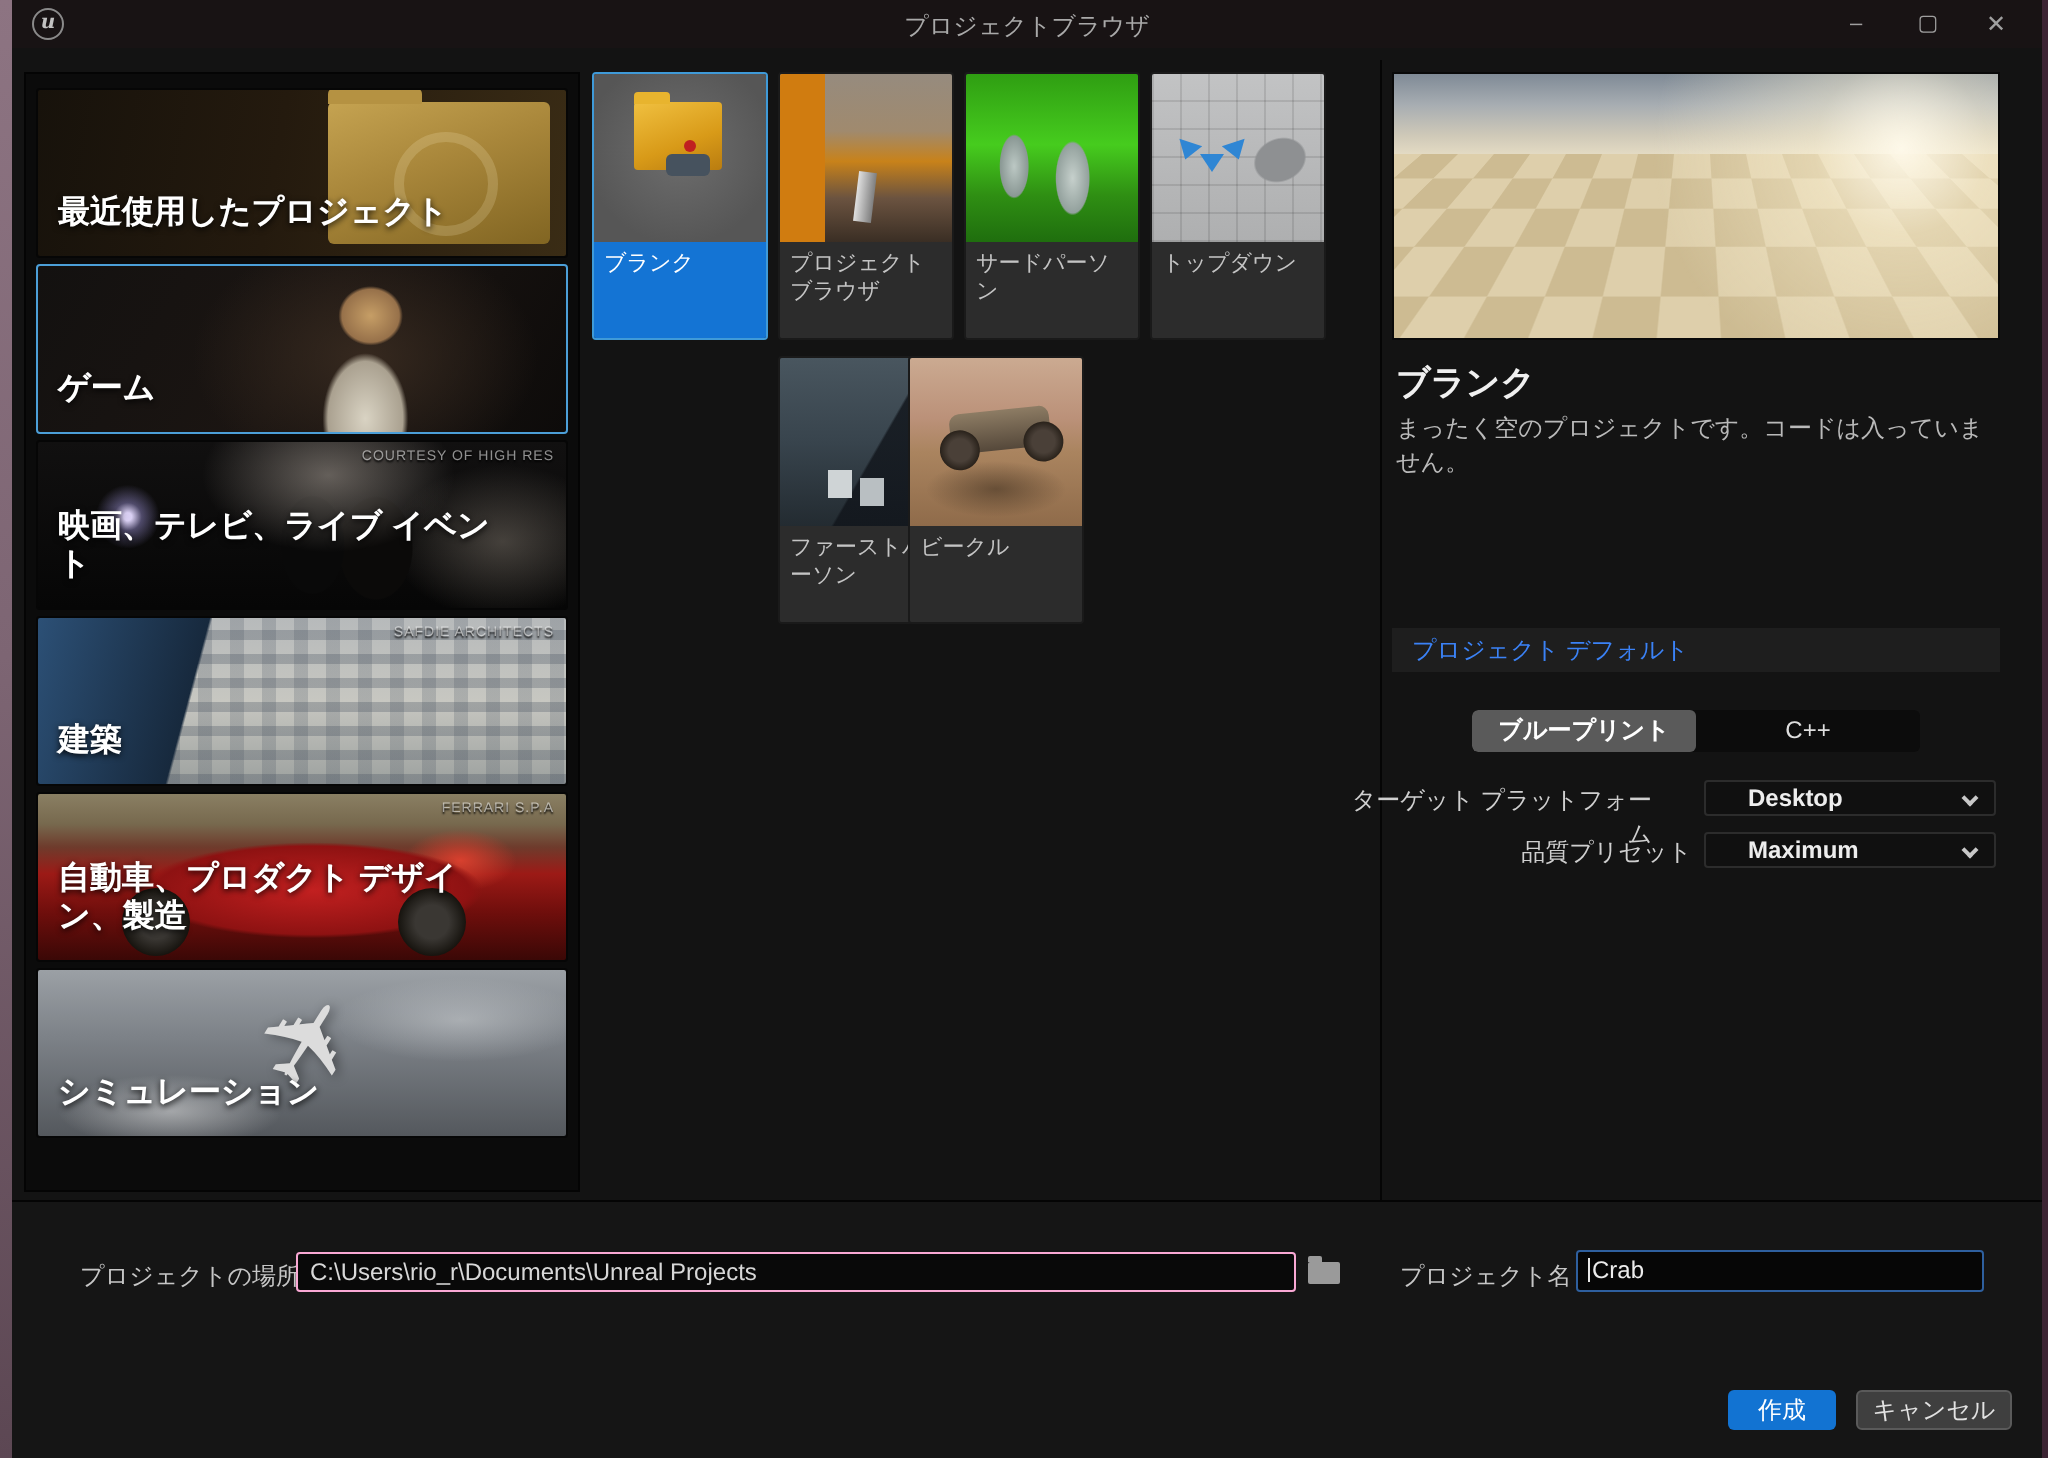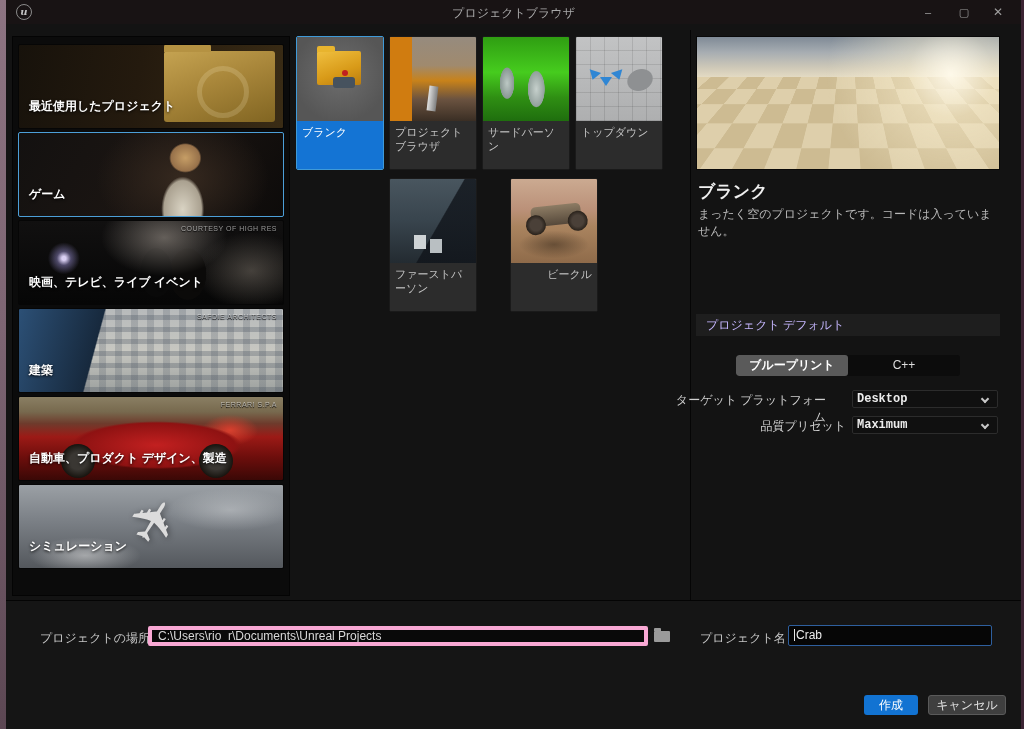--- a/index.html
+++ b/index.html
@@ -21,21 +21,21 @@
     line-height:18px; text-align:center; }
   .btn-min { right:82px; } .btn-max { right:46px; } .btn-close { right:12px; font-size:12px; }
 
   
   .left-panel { position:absolute; left:12px; top:36px; width:278px; height:560px;
     background:#0b0b0b; border:1px solid #040404; }
   .cat-tile { position:absolute; left:18px; width:266px; height:85px; border-radius:2px;
     overflow:hidden; border:1px solid #060606; }
   .cat-tile.selected { border:1px solid #4c9fd8; }
   .cat-label { position:absolute; left:10px; bottom:12px; right:26px; color:#fff; font-weight:bold;
-    font-size:12px; line-height:19px; text-shadow:0 1px 3px rgba(0,0,0,.95); }
+    font-size:16px; line-height:19px; text-shadow:0 1px 3px rgba(0,0,0,.95); }
   .cat-credit { position:absolute; top:4px; right:6px; font-size:7px; letter-spacing:.5px;
     color:rgba(255,255,255,.55); text-shadow:0 1px 1px #000; }
 
   .cat-0 { background:linear-gradient(100deg,#17120b 0%,#241a0e 45%,#3a2c15 100%); }
   .gold-folder { position:absolute; left:55%; top:7%; width:42%; height:86%; border-radius:3px;
     background:linear-gradient(160deg,#c5a351 0%,#a8863a 45%,#816522 100%); }
   .gold-folder::before { content:""; position:absolute; top:-7px; left:0; width:42%; height:8px;
     background:#b59242; border-radius:3px 3px 0 0; }
   .gold-ring { position:absolute; left:30%; top:22%; width:52px; height:52px; border-radius:50%;
     border:5px solid rgba(255,244,205,.18); }
@@ -135,41 +135,41 @@
   .pv-sky { position:absolute; left:0; right:0; top:0; height:44px;
     background:linear-gradient(180deg,#7f8a96 0%,#a7adb2 35%,#cfc9b8 70%,#ece2c8 100%); }
   .pv-floor { position:absolute; left:-130px; right:-130px; top:40px; height:240px;
     background:repeating-conic-gradient(#decfab 0% 25%, #cdbb92 25% 50%);
     background-size:36px 36px; transform:perspective(150px) rotateX(52deg); transform-origin:50% 0; }
   .pv-sun { position:absolute; inset:0;
     background:radial-gradient(circle at 84% 28%, rgba(255,250,235,.95) 0%, rgba(255,245,215,.45) 16%, rgba(0,0,0,0) 46%); }
   .detail-title { position:absolute; left:698px; top:180px; font-size:17px; font-weight:bold; color:#f0f0f0; }
   .detail-desc { position:absolute; left:698px; top:206px; width:300px; font-size:12px; color:#b9b9b9; }
   .defaults-header { position:absolute; left:696px; top:314px; width:304px; height:22px;
-    background:#1e1e1e; color:#c4b5fd; font-size:12px; line-height:22px; padding-left:10px; }
+    background:#1e1e1e; color:#3b82f6; font-size:12px; line-height:22px; padding-left:10px; }
   .toggle { position:absolute; left:736px; top:355px; width:224px; height:21px; border-radius:3px;
     overflow:hidden; display:flex; background:#0c0c0c; }
   .toggle-seg { flex:1; text-align:center; font-size:12px; line-height:21px; color:#dedede; }
   .toggle-seg.on { background:#5a5a5a; color:#fff; font-weight:bold; border-radius:3px; }
   .setting-label { position:absolute; width:160px; text-align:right; font-size:12px; color:#cfcfcf; }
   .sl-1 { left:666px; top:392px; } .sl-2 { left:686px; top:418px; }
   .select-box { position:absolute; left:852px; width:146px; height:18px; background:#101010;
     border:1px solid #2c2c2c; border-radius:2px; color:#ededed; font-size:12px; font-weight:bold;
-    line-height:16px; padding-left:4px;font-family:Liberation Mono, monospace; }
+    line-height:16px; padding-left:21px; }
   .sb-1 { top:390px; } .sb-2 { top:416px; }
   .chev { position:absolute; right:9px; top:5px; width:6px; height:6px;
     border-right:2px solid #c8c8c8; border-bottom:2px solid #c8c8c8; transform:rotate(45deg); }
 
   
   .h-divider { position:absolute; left:6px; right:3px; top:600px; height:1px; background:#040404; }
   .footer-bg { position:absolute; left:6px; right:3px; top:601px; bottom:0; background:#151515; }
   .foot-label { position:absolute; font-size:12px; color:#c6c6c6; }
   .loc-label { left:40px; top:630px; } .name-label { left:700px; top:630px; }
   .loc-input { position:absolute; left:148px; top:626px; width:500px; height:20px; background:#090909;
-    border:4px solid #f9a8d4; border-radius:2px; color:#d8d8d8; font-size:12px;
+    border:1px solid #f9a8d4; border-radius:2px; color:#d8d8d8; font-size:12px;
     font-family:"Liberation Sans",sans-serif; padding:0 6px; }
   .folder-ico { position:absolute; left:654px; top:631px; width:16px; height:11px; background:#9a9a9a;
     border-radius:1px; }
   .folder-ico::before { content:""; position:absolute; top:-3px; left:0; width:7px; height:3px;
     background:#9a9a9a; border-radius:1px 1px 0 0; }
   .name-input { position:absolute; left:788px; top:625px; width:204px; height:21px; background:#060606;
     border:1px solid #2e5f9e; border-radius:2px; color:#ececec; font-size:12px; line-height:19px;
     padding:0 5px; }
   .caret { display:inline-block; width:1px; height:12px; background:#e8e8e8; vertical-align:-2px; margin-right:1px; }
   .btn { position:absolute; top:695px; height:20px; border-radius:3px; font-size:12px; line-height:20px;
@@ -248,21 +248,21 @@
     </div>
     <div class="tpl-label">トップダウン</div>
   </div>
   <div class="tpl-tile" style="left:389px; top:178px;">
     <div class="tpl-thumb t-5">
       <div class="vrbox b1"></div>
       <div class="vrbox b2"></div>
     </div>
     <div class="tpl-label">ファーストパーソン</div>
   </div>
-  <div class="tpl-tile" style="left:510px; top:178px;text-align:right;">
+  <div class="tpl-tile" style="left:454px; top:178px;">
     <div class="tpl-thumb t-6">
       <div class="buggy"></div>
     </div>
     <div class="tpl-label">ビークル</div>
   </div>
 
   <div class="v-divider"></div>
   <div class="preview">
     <div class="pv-sky"></div>
     <div class="pv-floor"></div>

